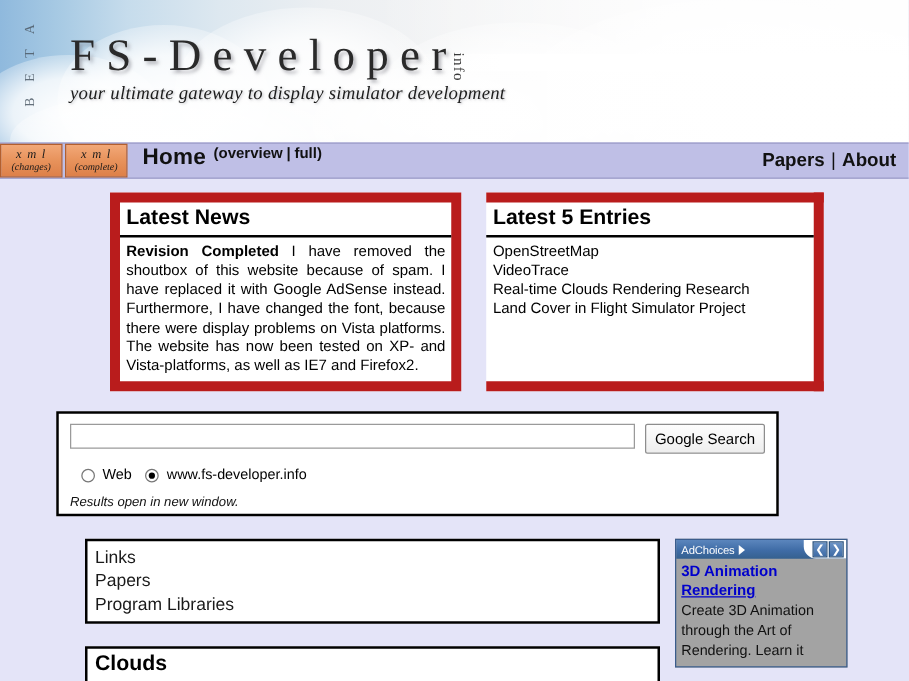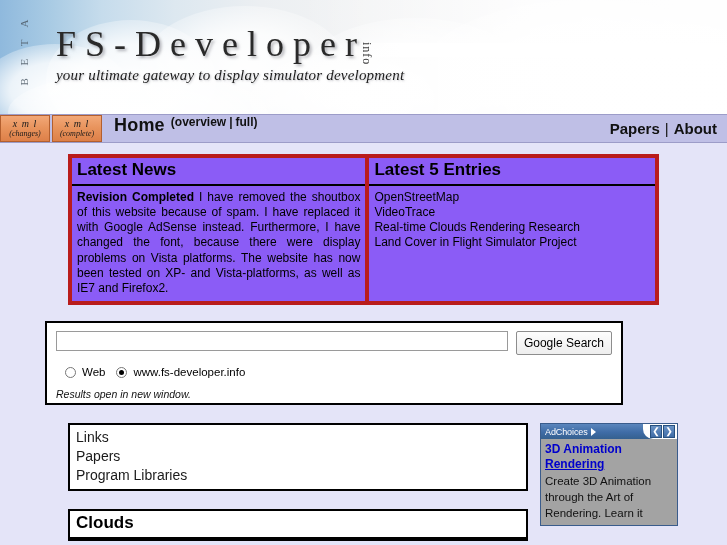--- a/index.html
+++ b/index.html
@@ -175,23 +175,24 @@
   #navRight .sep { margin: 0 5px; font-weight: normal; }
 
   
   #content { position: relative; width: 727px; }
 
   #topRow {
     display: flex;
     margin: 11px 68px 0 68px;
   }
   .panel {
-    border: 4px solid #b91c1c;
-    background: #8b5cf6;
-    box-sizing: border-box;
+    border: 8px solid #b91c1c;
+    background: #ffffff;
+    box-sizing: border-box;
+    margin-left: 20px;
   }
   .panel-head {
     font-size: 17px;
     font-weight: bold;
     padding: 3px 5px 4px 5px;
     border-bottom: 2px solid #000;
     line-height: 1.1;
   }
   .panel-body {
     padding: 4px 5px 5px 5px;

